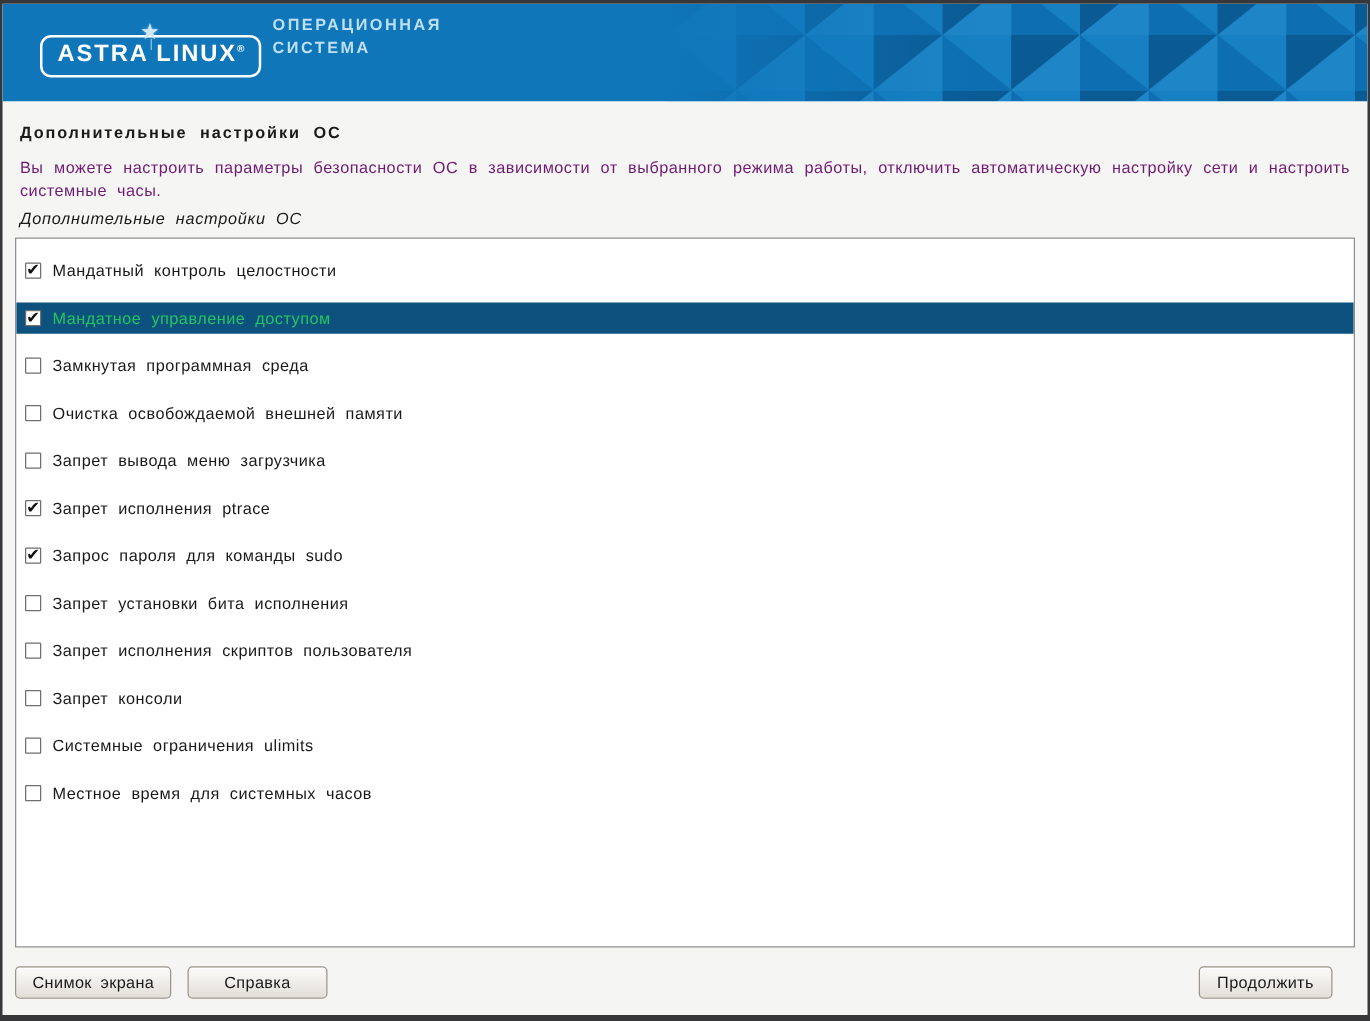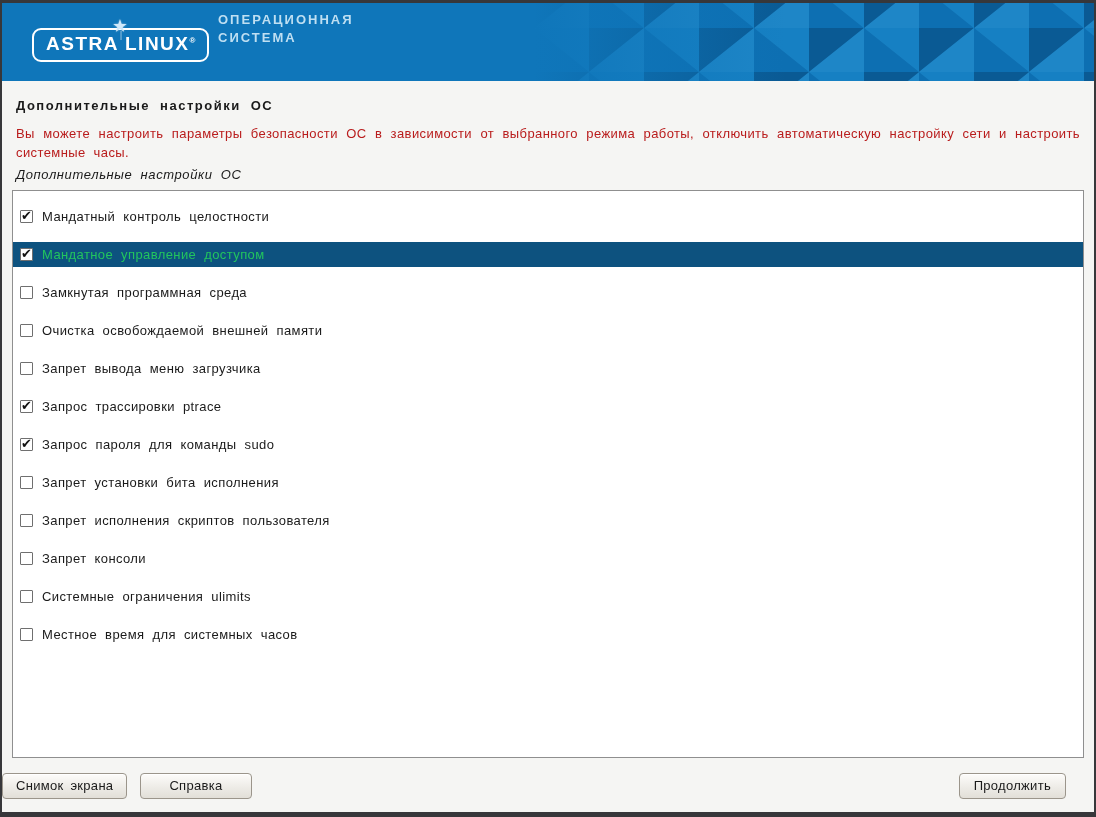--- a/index.html
+++ b/index.html
@@ -46,21 +46,21 @@
   }
   
   .content { flex:1 1 auto; padding:0 10px; position:relative; }
   .page-title {
     margin:17px 4px 0 4px;
     font-size:13px; font-weight:bold; color:#1a1a1a;
     letter-spacing:1.5px; word-spacing:5px;
   }
   .page-desc {
     margin:11px 4px 0 4px;
-    font-size:13px; color:#b91c1c; line-height:19px;
+    font-size:13px; color:#701a75; line-height:19px;
     letter-spacing:0.4px; word-spacing:4px;
     text-align:justify;
   }
   .page-subtitle {
     margin:5px 4px 0 4px;
     font-size:13px; font-style:italic; color:#1a1a1a;
     letter-spacing:0.6px; word-spacing:4px;
   }
   
   .list-box {
@@ -85,21 +85,21 @@
     font-size:13px; color:#111; line-height:15px;
   }
   .option-label {
     font-size:13px; color:#1a1a1a;
     letter-spacing:0.4px; word-spacing:4px;
     white-space:nowrap;
   }
   
   .footer {
     flex:0 0 45px; display:flex; align-items:center;
-    padding:0 10px 8px 0; justify-content:space-between;
+    padding:0 10px 8px 10px; justify-content:space-between;
   }
   .footer-left { display:flex; gap:13px; }
   .btn {
     height:26px; padding:0 13px;
     font-family:"Liberation Sans", sans-serif;
     font-size:13px; color:#1a1a1a; letter-spacing:0.3px; word-spacing:3px;
     background:linear-gradient(#fdfcfa, #eceae5 60%, #e2dfd8);
     border:1px solid #9b958b; border-radius:4px;
     box-shadow:inset 0 1px 0 #fff;
     cursor:pointer; white-space:nowrap;
@@ -165,21 +165,21 @@
         <div class="option-row">
         <span class="checkbox"></span>
         <span class="option-label">Очистка освобождаемой внешней памяти</span>
       </div>
         <div class="option-row">
         <span class="checkbox"></span>
         <span class="option-label">Запрет вывода меню загрузчика</span>
       </div>
         <div class="option-row">
         <span class="checkbox checked"></span>
-        <span class="option-label">Запрос трассировки ptrace</span>
+        <span class="option-label">Запрет исполнения ptrace</span>
       </div>
         <div class="option-row">
         <span class="checkbox checked"></span>
         <span class="option-label">Запрос пароля для команды sudo</span>
       </div>
         <div class="option-row">
         <span class="checkbox"></span>
         <span class="option-label">Запрет установки бита исполнения</span>
       </div>
         <div class="option-row">

